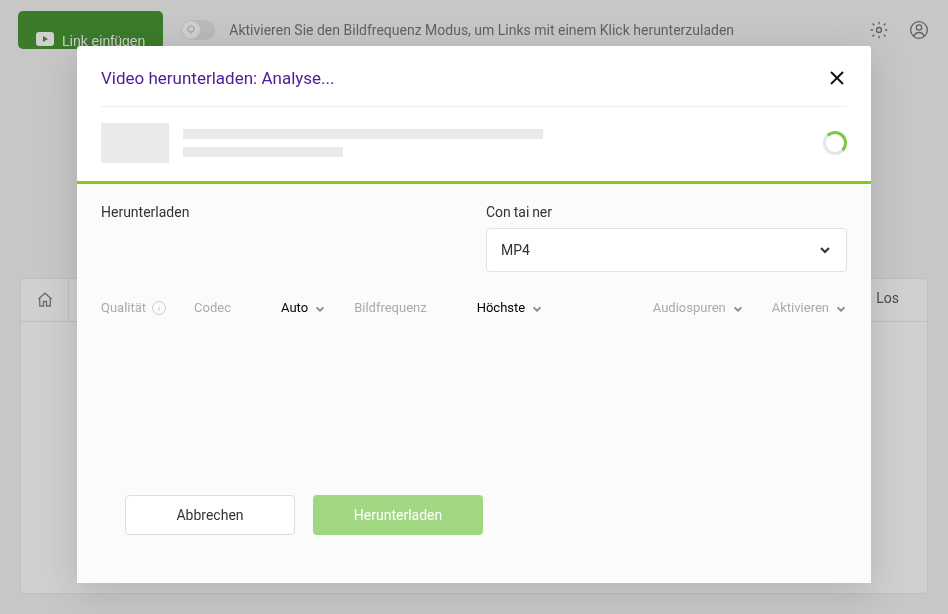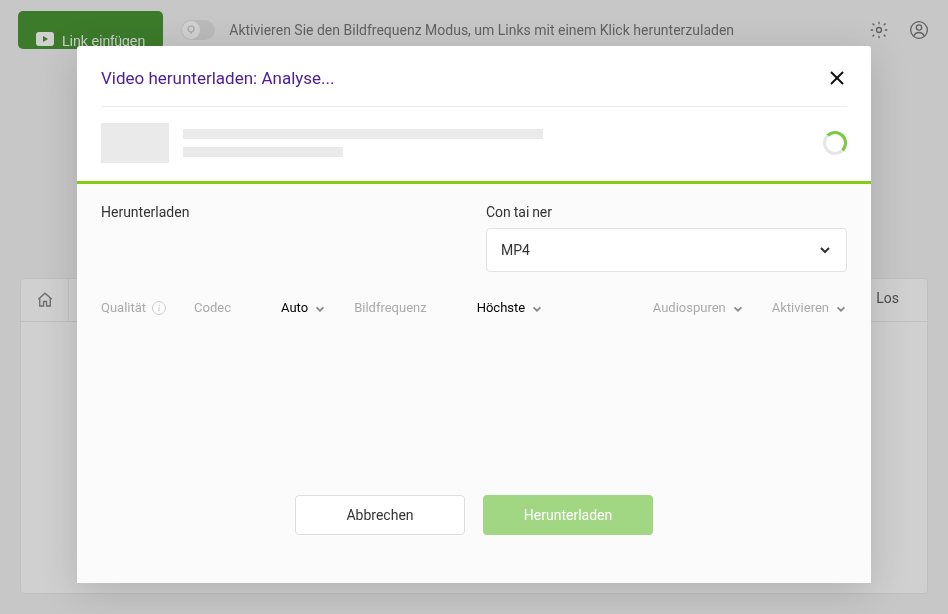--- a/index.html
+++ b/index.html
@@ -54,21 +54,21 @@
   .select svg { stroke:#333; stroke-width:2; fill:none; }
 
   .opt-row2 { display:flex; align-items:center; margin-top:28px; gap:28px; font-size:13px; }
   .grey { color:#aaa; }
   .dark { color:#000000;margin-left:44px; }
   .mini-opt { display:flex; align-items:flex-end; gap:6px; }
   .mini-opt svg { stroke:#888; stroke-width:2; fill:none; }
   .spacer { flex:1; }
   .info-i { width:14px; height:14px; border:1px solid #ccc; border-radius:50%; display:inline-flex; align-items:center; justify-content:center; font-size:9px; color:#bbb; font-style: italic; font-family: serif;}
 
-  .modal-footer { display:flex; justify-content:center; gap:18px; padding: 0 24px 24px; margin-top: 180px;}
+  .modal-footer { display:flex; justify-content:flex-start; gap:18px; padding: 0 24px 24px; margin-top: 180px;}
   .btn { height:40px; padding:0 32px; border-radius:4px; font-size:14px; cursor:pointer; display:flex; align-items:center; justify-content:center; min-width: 170px;}
   .btn-secondary { background:#fff; border:1px solid #ddd; color:#333; }
   .btn-primary { background:#a1d683; border:none; color:#fff; }
 </style>
 </head>
 <body>
 
 <div class="topbar">
   <button class="paste-btn">
     <span>

